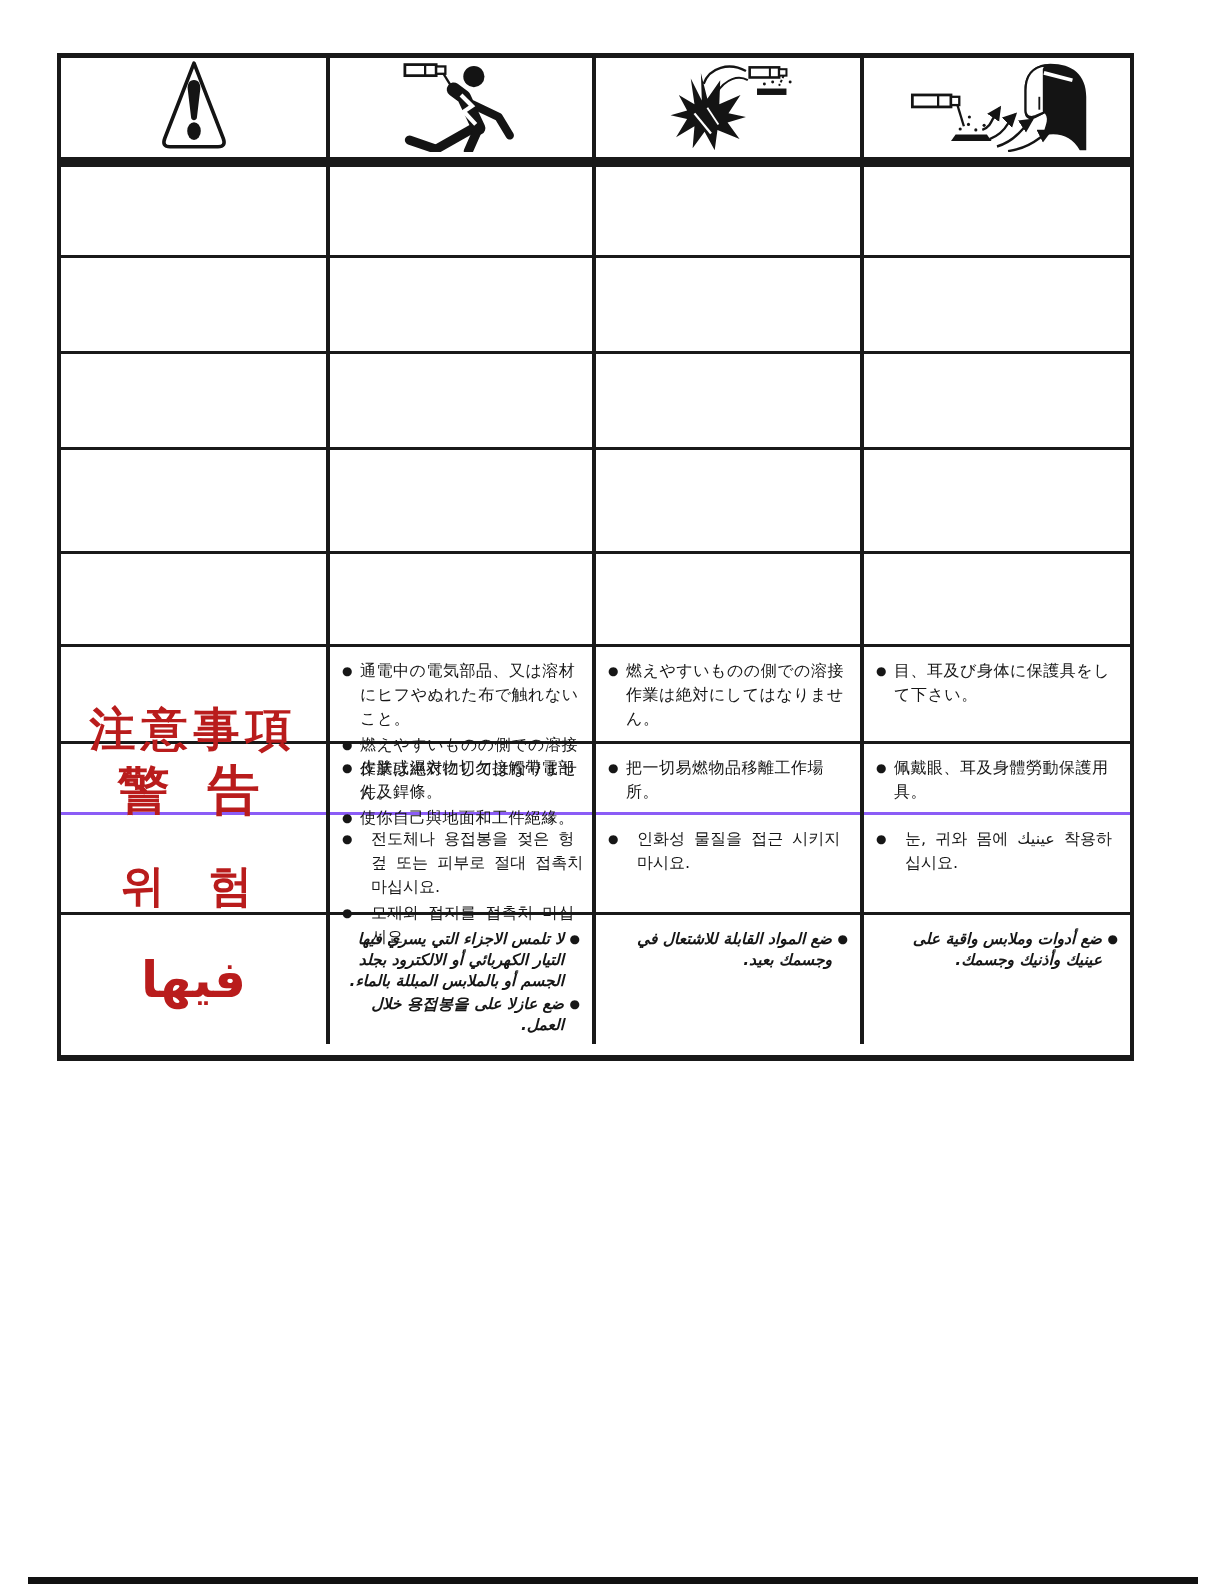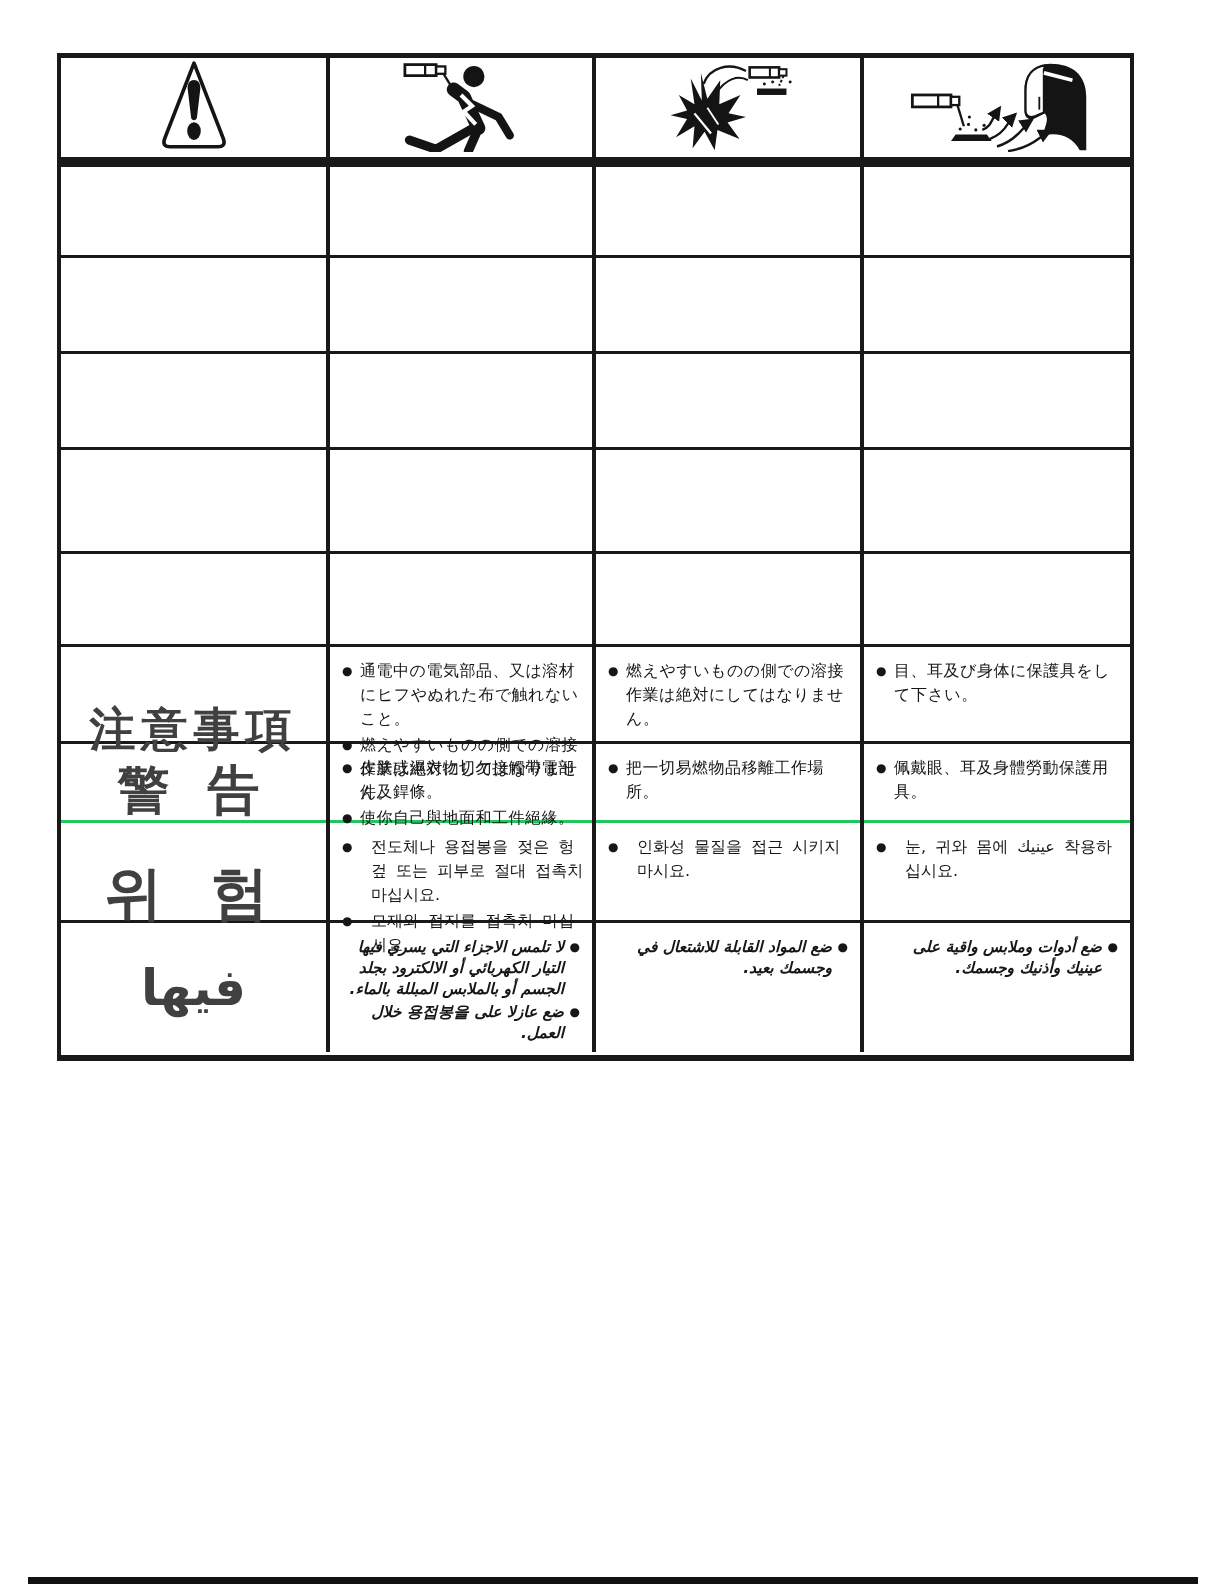--- a/index.html
+++ b/index.html
@@ -16,29 +16,29 @@
   .trow { display:grid; grid-template-columns:269px 266px 268px 266px; width:1069px; }
   .trow .cell { border-right:4px solid #191919; height:100%; position:relative; }
   .trow .cell:last-child { border-right:none; }
   .r-head { height:109px; border-bottom:10px solid #191919; }
   .r-e1 { height:91px;  border-bottom:3px solid #191919; }
   .r-e2 { height:96px;  border-bottom:3px solid #191919; }
   .r-e3 { height:96px;  border-bottom:3px solid #191919; }
   .r-e4 { height:104px; border-bottom:3px solid #191919; }
   .r-e5 { height:93px;  border-bottom:3px solid #191919; }
   .r-ja { height:97px;  border-bottom:3px solid #191919; }
-  .r-zh { height:79px;  border-bottom:3px solid #22c55e; }
+  .r-zh { height:71px;  border-bottom:3px solid #8b5cf6; }
   .r-ko { height:100px; border-bottom:3px solid #191919; }
   .r-ar { height:115px; }
   .icon-cell { display:flex; align-items:center; justify-content:center; }
   .label-cell { display:flex; align-items:center; justify-content:center; }
-  .sig { font-weight:bold; color:#404040; white-space:nowrap; }
+  .sig { font-weight:bold; color:#b91c1c; white-space:nowrap; }
   .sig-ja { font-size:46px; letter-spacing:6px; }
   .sig-zh { font-size:52px; letter-spacing:10px; }
-  .sig-ko { font-size:58px; letter-spacing:14px; }
+  .sig-ko { font-size:44px; letter-spacing:14px; }
   .sig-ar { font-size:50px; }
   .text-cell { padding:12px 8px 6px 12px; color:#161616; }
   .bi { display:flex; margin-bottom:2px; }
   .bu { flex:0 0 18px; font-size:12px; line-height:24px; }
   .bt { flex:1; font-size:16px; line-height:24px; letter-spacing:0.5px; }
   .ko .bt { letter-spacing:0; word-spacing:4px;margin-left:11px; }
   .rtl { direction:rtl; text-align:right; padding:14px 12px 6px 8px; }
   .rtl .bu { flex:0 0 16px; line-height:21px; }
   .rtl .bt { font-size:15.5px; font-weight:bold; line-height:21px; letter-spacing:0;font-style:italic; }
   .bottom-rule {

